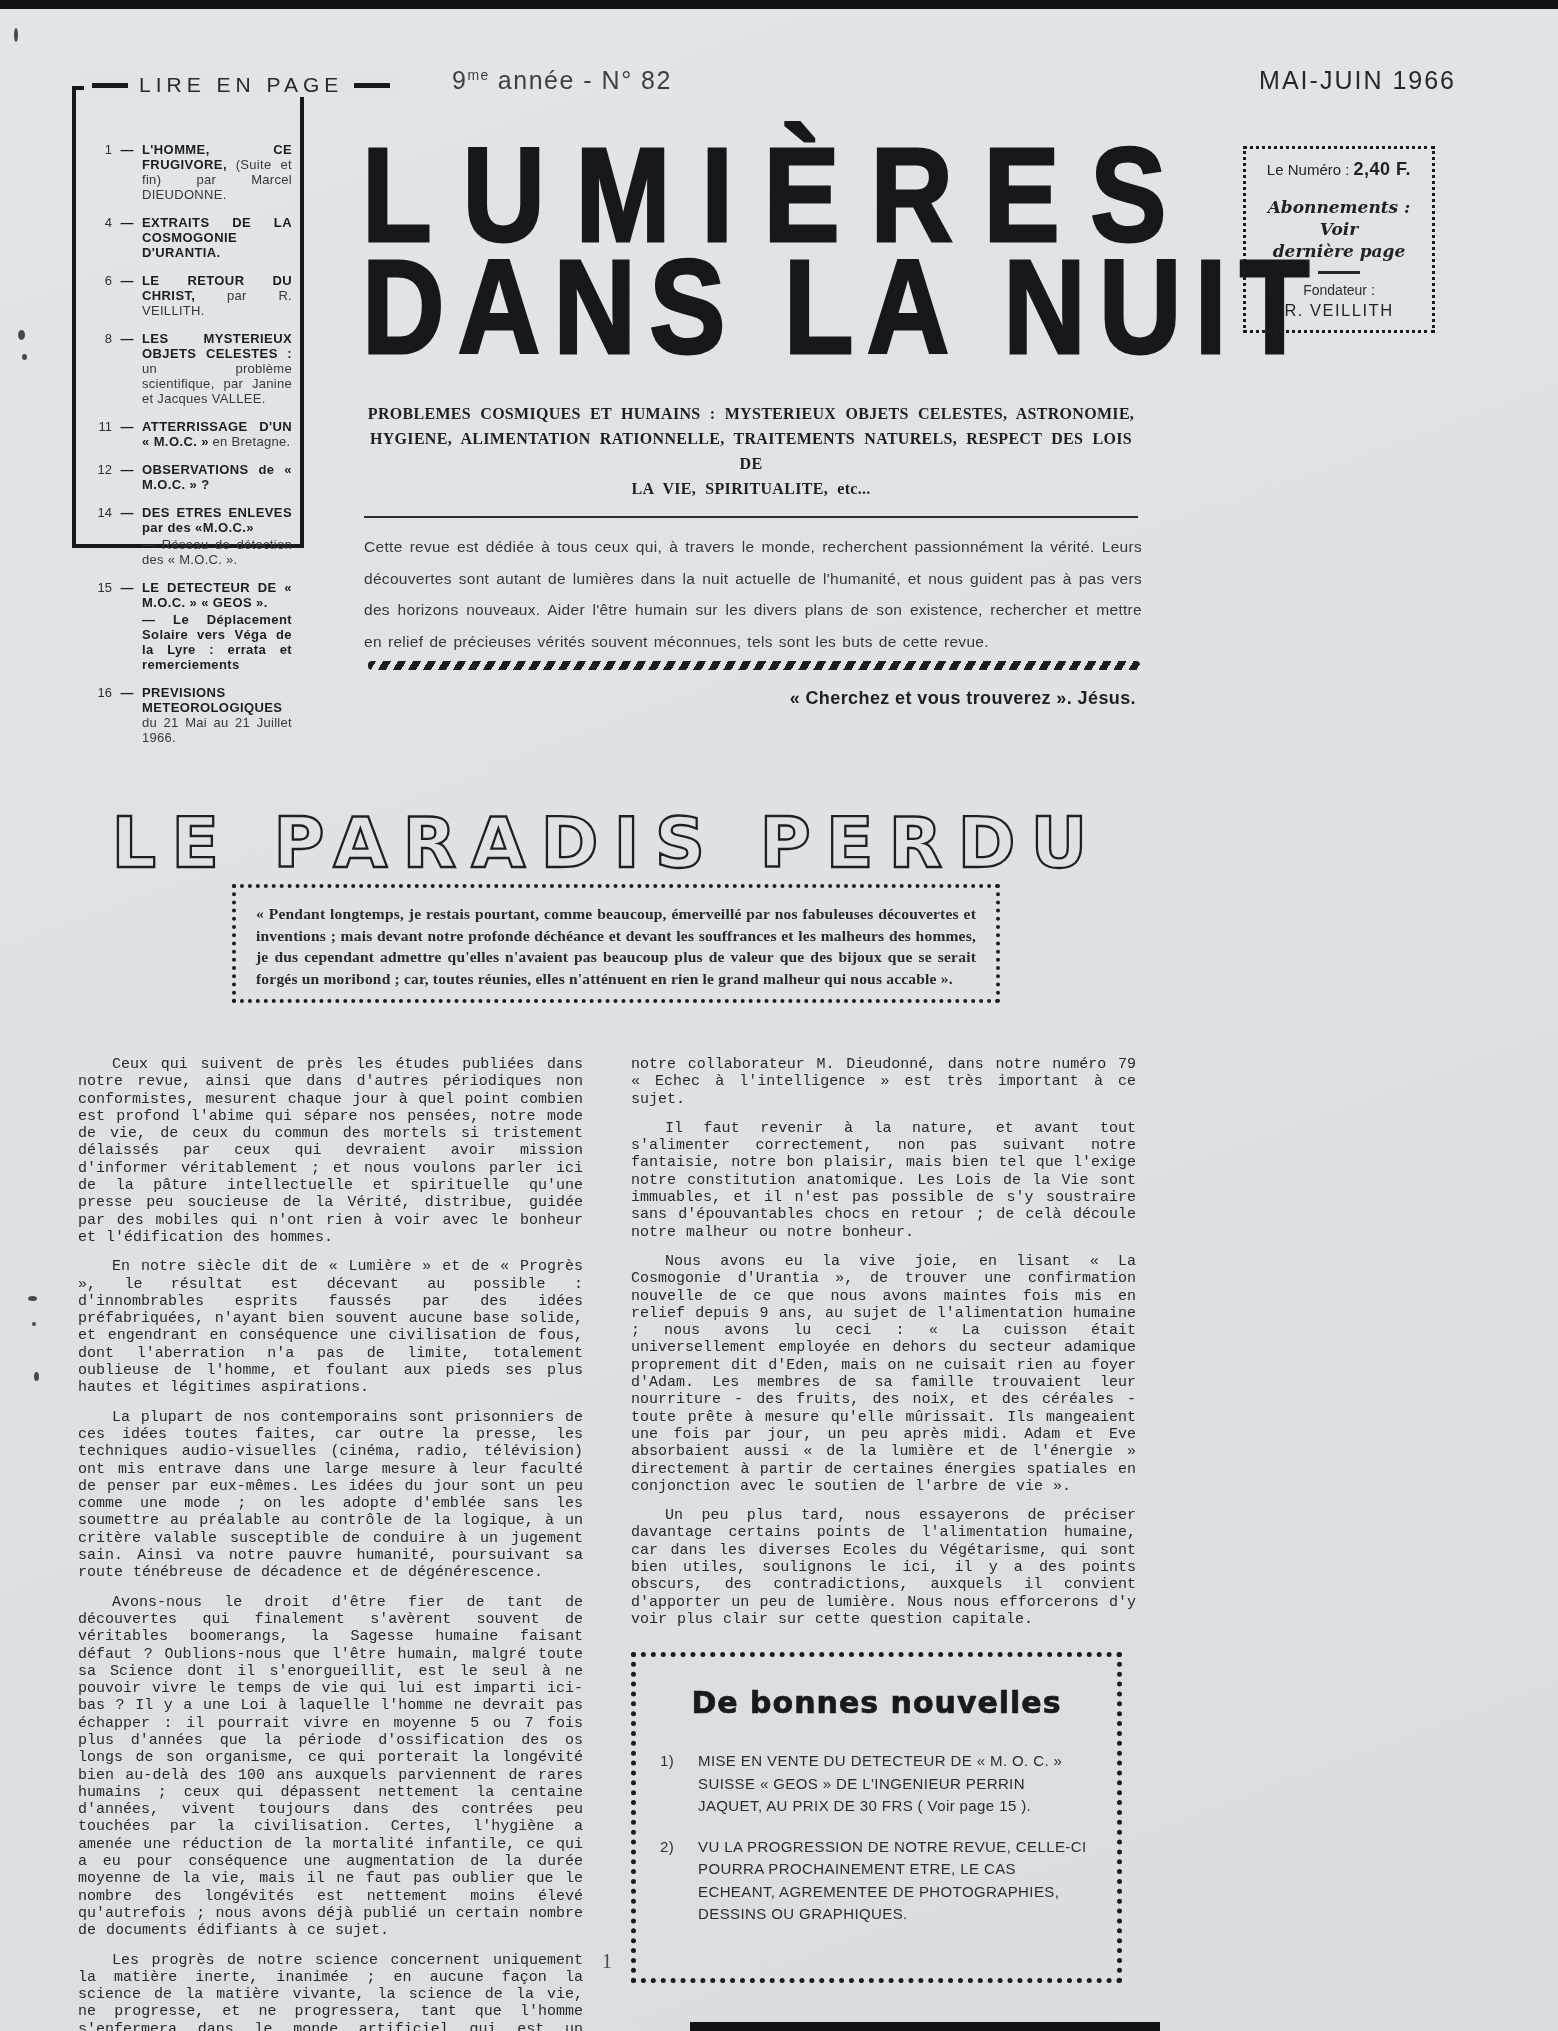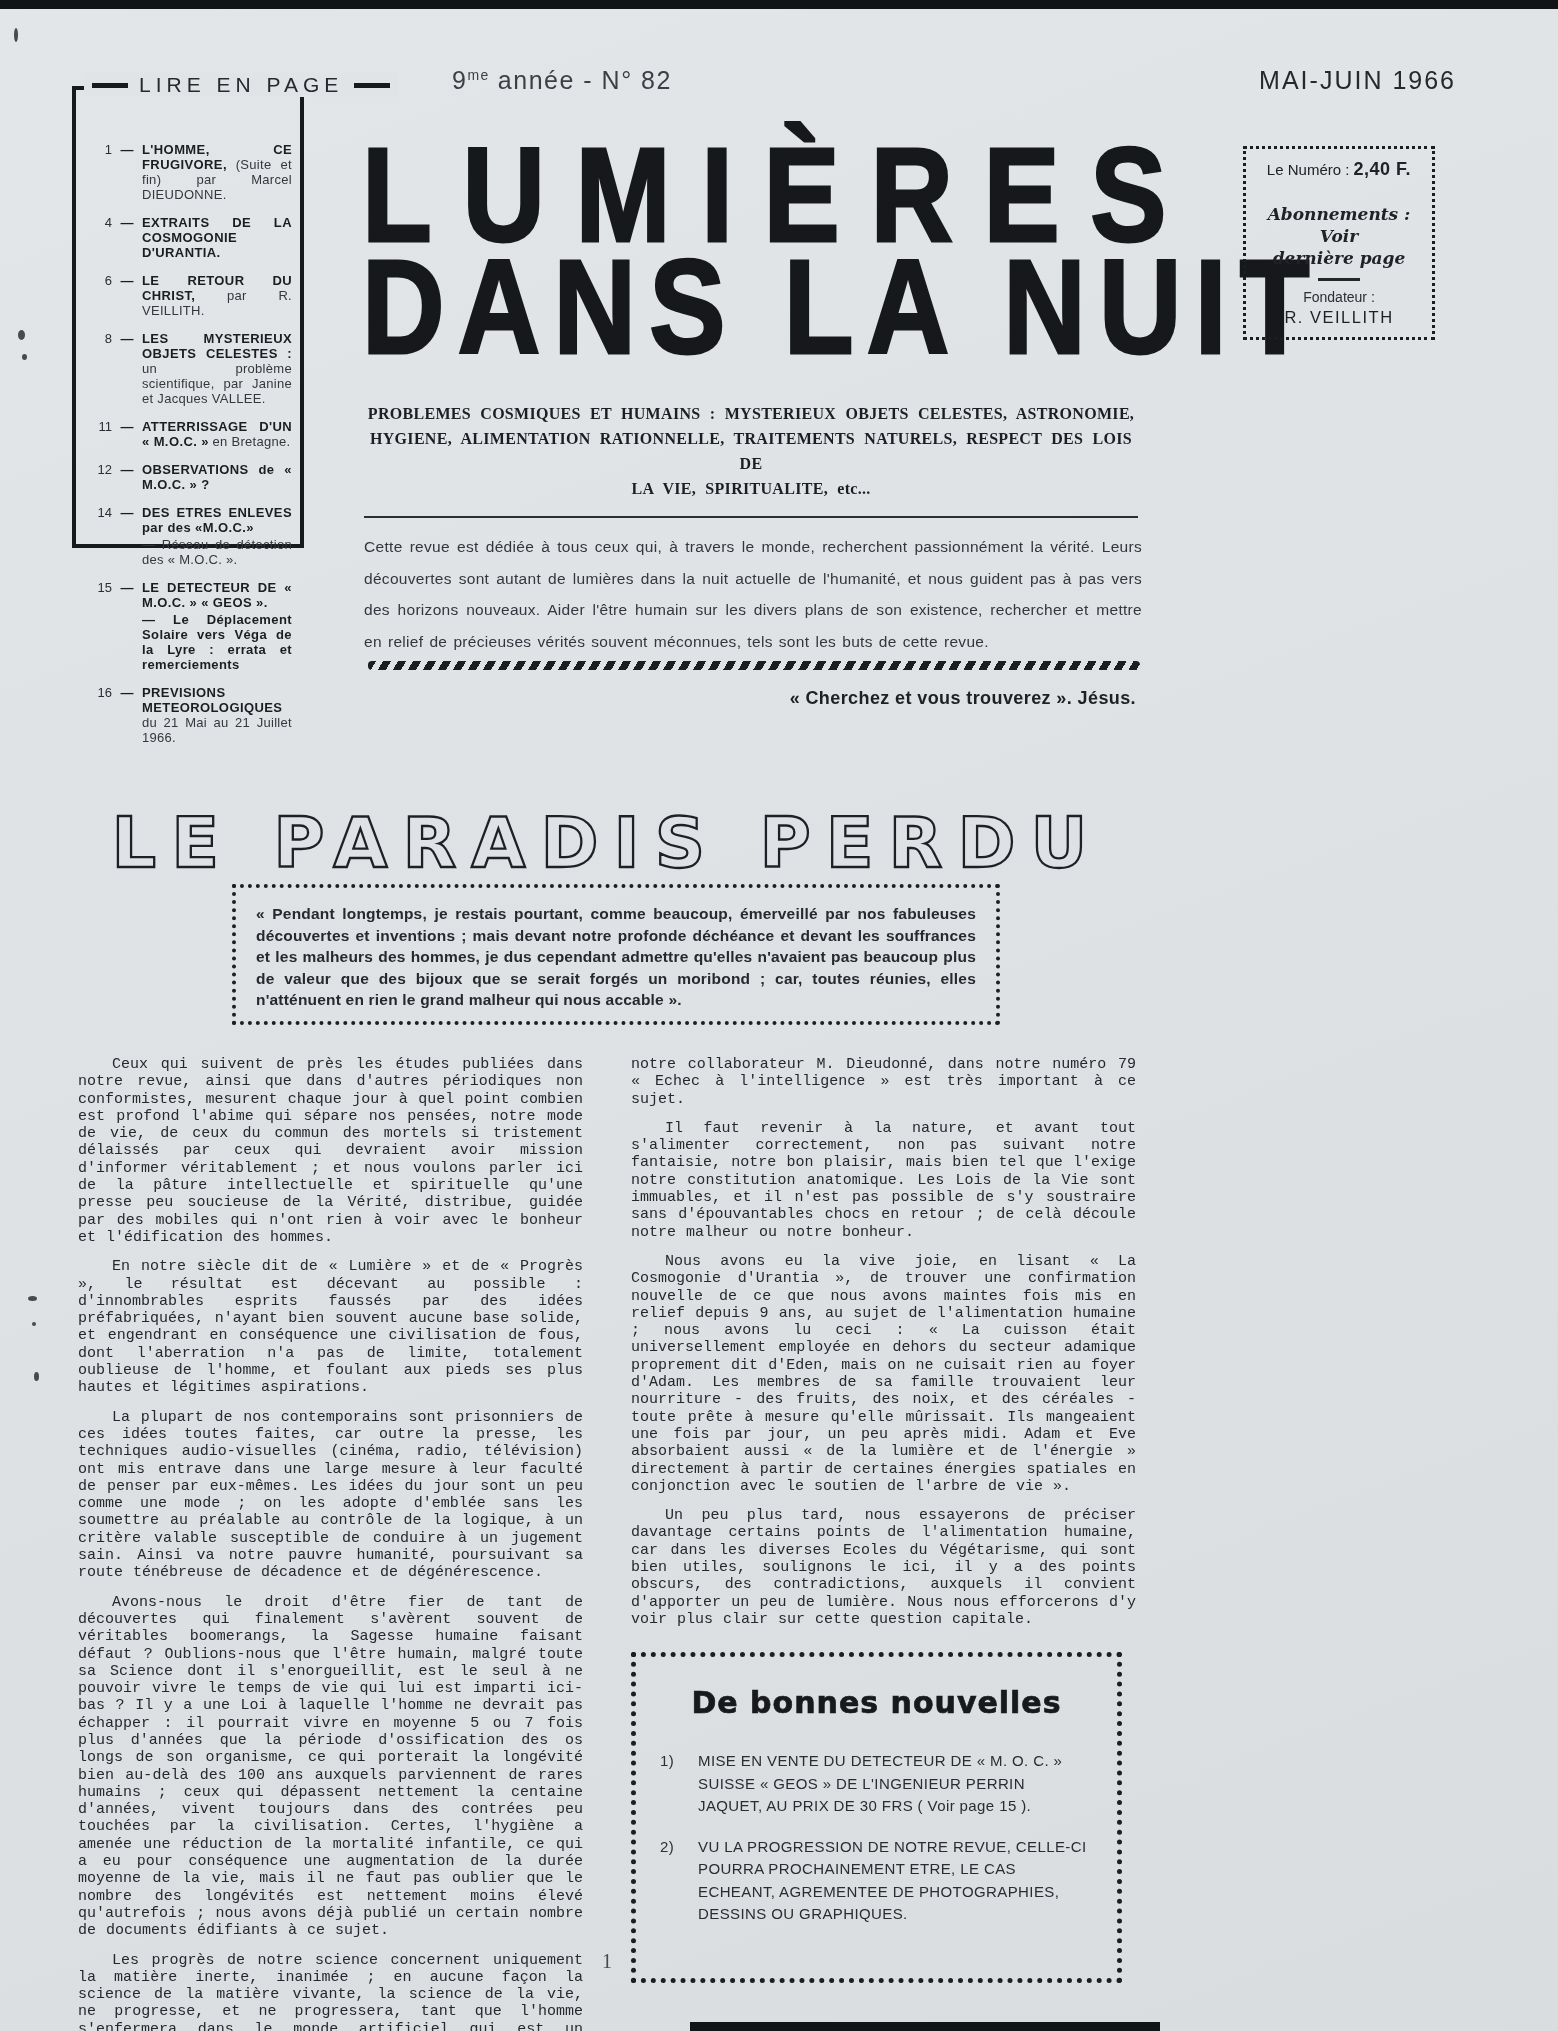--- a/index.html
+++ b/index.html
@@ -40,21 +40,21 @@
     white-space:nowrap; line-height:1; }
   .title-1 { top:128px; font-size:112px; letter-spacing:30px; }
   .title-2 { top:240px; font-size:112px; letter-spacing:13px; }
 
   .price-box { position:absolute; left:1243px; top:146px; width:192px; min-height:180px;
     border:3px dotted #1b1d21; padding:10px 6px 10px; text-align:center; }
   .price-line { font-size:15px; color:#202227; }
   .price-line .val { font-weight:bold; font-size:18px; letter-spacing:.5px; }
   .script-line { font-family:"DejaVu Serif", serif; font-style:italic; font-weight:bold;
     font-size:17px; line-height:1.3; color:#202227; }
-  .script-block { margin-top:23px; }
+  .script-block { margin-top:16px; }
   .pdivider { width:42px; height:3px; background:#24262a; margin:9px auto 8px; }
   .founder-label { font-size:14px; color:#2b2e33; margin-top:2px; }
   .founder-name { font-size:16.5px; letter-spacing:1.5px; color:#1e2025; margin-top:3px; }
 
   .subtitle { position:absolute; left:364px; top:401px; width:774px; text-align:center;
     font-family:"Liberation Serif", serif; font-weight:bold; font-size:16px; line-height:25px;
     word-spacing:5px; letter-spacing:.3px; color:#1c1e23; }
   .subtitle-rule { position:absolute; left:364px; top:516px; width:774px; height:2px; background:#2c2e32; }
 
   .dedication { position:absolute; left:364px; top:531px; width:778px; font-size:15.5px;
@@ -67,21 +67,21 @@
     font-weight:bold; font-size:18px; letter-spacing:.4px; color:#1e2024; }
 
   
   .headline { position:absolute; left:78px; top:802px; width:1058px; text-align:center;
     font-family:"DejaVu Sans", sans-serif; font-weight:bold; font-size:70px; letter-spacing:15px;
     color:transparent; -webkit-text-stroke:2.3px #1d2026; white-space:nowrap; }
 
   .quote-box { position:absolute; left:232px; top:884px; width:768px;
     border:4px dotted #1c1e22; padding:15px 20px 10px; }
   .quote-text { font-weight:bold; font-size:15.5px; line-height:21.5px; text-align:justify;
-    letter-spacing:.2px; color:#26292e; }
+    letter-spacing:.2px; color:#26292e;font-family:Liberation Serif, serif; }
   .quote-attrib { margin-top:6px; padding-right:52px; text-align:right; font-weight:bold;
     font-size:15.5px; color:#222428; }
 
   .columns { position:absolute; left:78px; top:1056px; width:1058px; display:flex; gap:48px; }
   .col { width:505px; }
   .bodyp { font-family:Liberation Mono, monospace; font-size:15px; line-height:17.3px;
     text-align:justify; text-indent:34px; margin-bottom:12px; color:#25282d; word-spacing:1px; }
   .bodyp.cont { text-indent:0; }
 
   .news-box { margin-top:24px; margin-right:14px; border:5px dotted #1c1e22;

